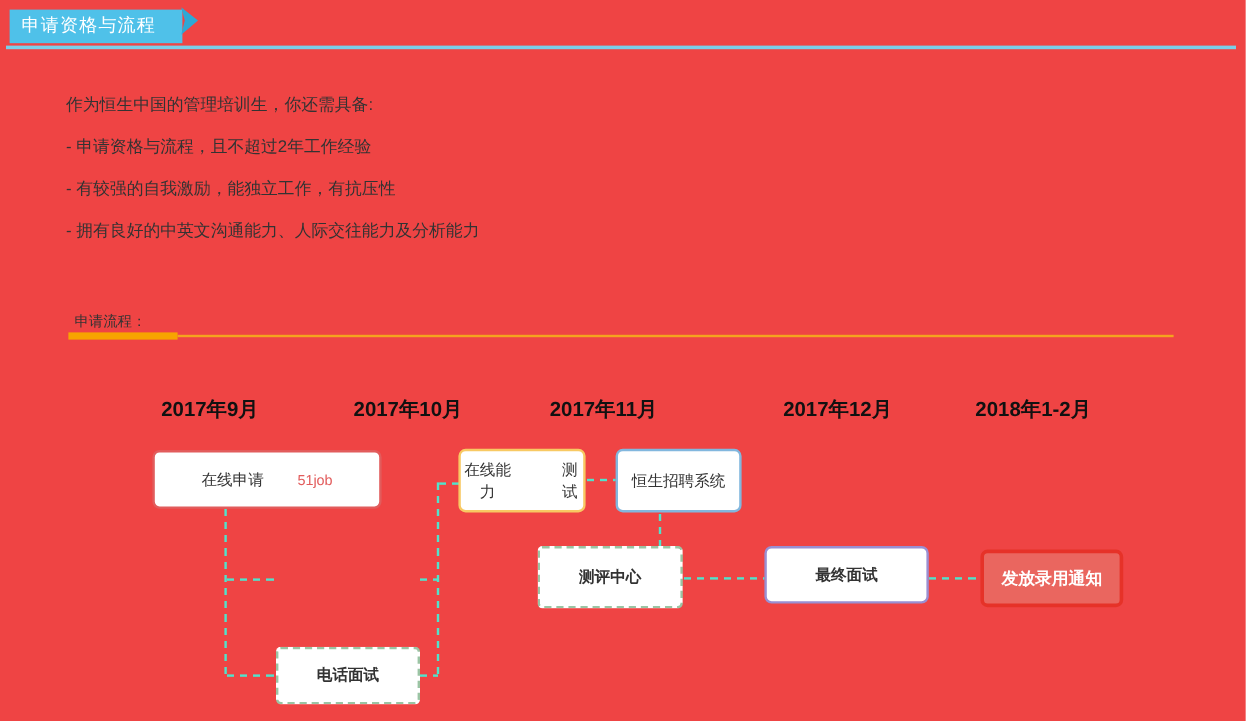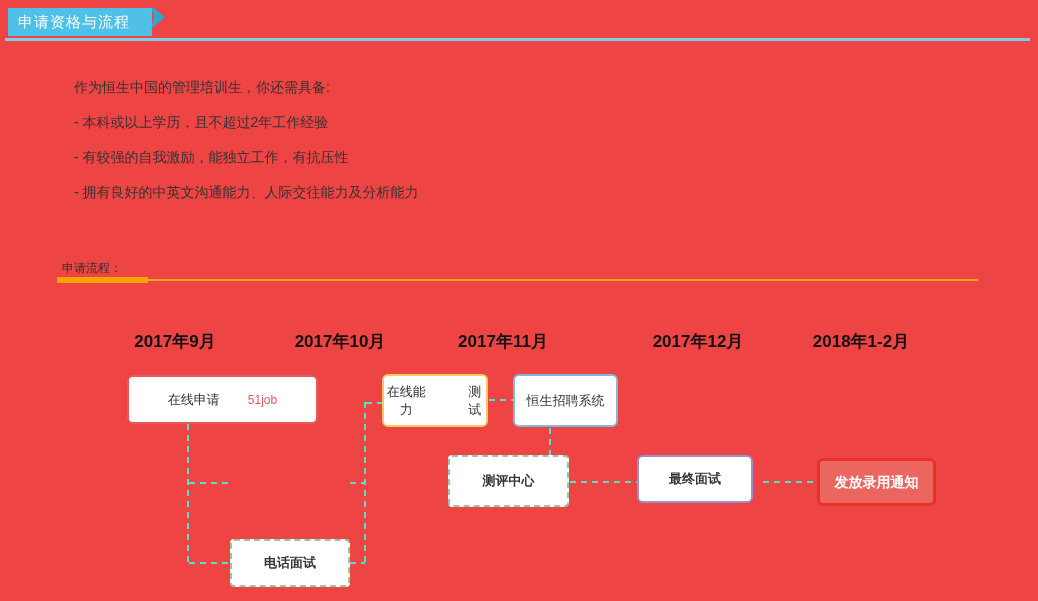--- a/index.html
+++ b/index.html
@@ -8,21 +8,21 @@
 
   
   .banner{position:absolute;left:8px;top:8px;width:144px;height:28px;background:#4FC1E9;
           color:#fff;font-size:15px;line-height:28px;padding-left:10px;box-sizing:border-box;
           letter-spacing:1px;}
   .banner-arrow{position:absolute;left:151px;top:4px;}
   .header-rule{position:absolute;left:5px;top:38px;width:1025px;height:3px;background:#7BCFE9;}
 
   
   .intro{position:absolute;left:55px;top:70px;font-size:14px;color:#333;}
-  .intro div{height:35px;line-height:35px;white-space:nowrap;margin-left:19px;}
+  .intro div{height:35px;line-height:35px;white-space:nowrap;}
 
   
   .section-title{position:absolute;left:62px;top:260px;font-size:12px;color:#333;}
   .rule-thick{position:absolute;left:57px;top:277px;width:91px;height:6px;background:#F7A400;}
   .rule-thin{position:absolute;left:148px;top:279px;width:830px;height:2px;background:#F5A31E;}
 
   
   .month{position:absolute;top:330px;transform:translateX(-50%);font-size:17px;font-weight:700;
          color:#111;white-space:nowrap;}
 
@@ -50,21 +50,21 @@
 <div id="page">
 
   <div class="banner">申请资格与流程</div>
   <svg class="banner-arrow" width="16" height="28" viewBox="0 0 16 28">
     <polygon points="0,2 14,13 0,25 3,13" fill="#2EA8D5"></polygon>
   </svg>
   <div class="header-rule"></div>
 
   <div class="intro">
     <div>作为恒生中国的管理培训生，你还需具备:</div>
-    <div>- 本科或以上学历，且不超过2年工作经验</div>
+    <div>- 申请资格与流程，且不超过2年工作经验</div>
     <div>- 有较强的自我激励，能独立工作，有抗压性</div>
     <div>- 拥有良好的中英文沟通能力、人际交往能力及分析能力</div>
   </div>
 
   <div class="section-title">申请流程：</div>
   <div class="rule-thick"></div>
   <div class="rule-thin"></div>
 
   <div class="month" style="left:175px;">2017年9月</div>
   <div class="month" style="left:340px;">2017年10月</div>
@@ -101,21 +101,21 @@
 
   <div class="node blue-border" style="left:513px;top:374px;width:105px;height:53px;">
     <span>恒生招聘</span>
     <span>系统</span>
   </div>
 
   <div class="node dashed-green" style="left:448px;top:455px;width:121px;height:52px;">
     <span>测评中心</span>
   </div>
 
-  <div class="node purple-border" style="left:637px;top:455px;width:116px;height:48px;">
+  <div class="node purple-border" style="left:637px;top:455px;width:137px;height:48px;">
     <span>最终面试</span>
   </div>
 
   <div class="node offer" style="left:817px;top:458px;width:119px;height:48px;">
     <span>发放录用通知</span>
   </div>
 
 </div>
 
 </body></html>

